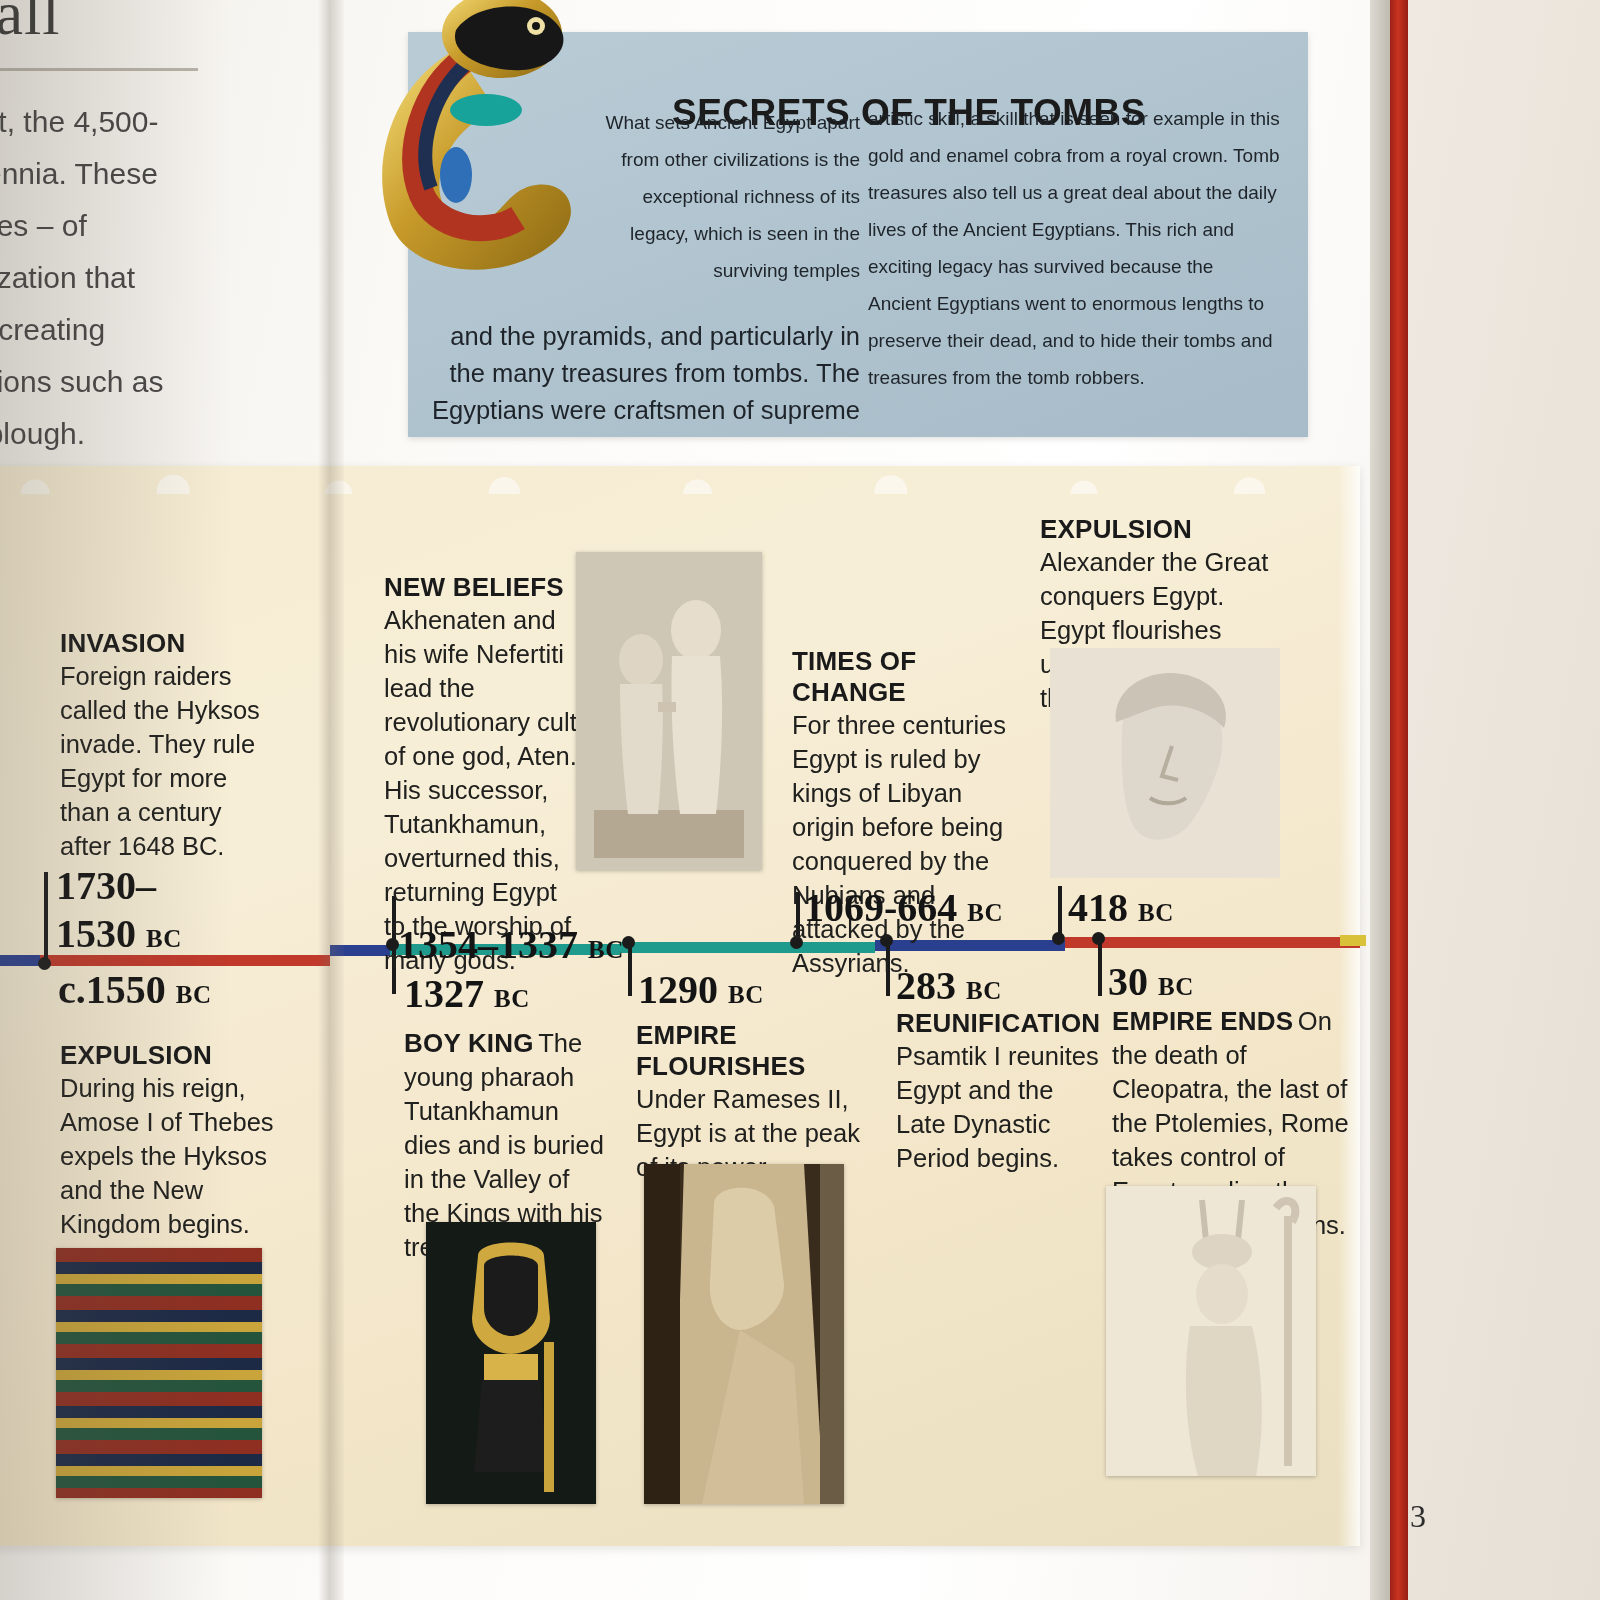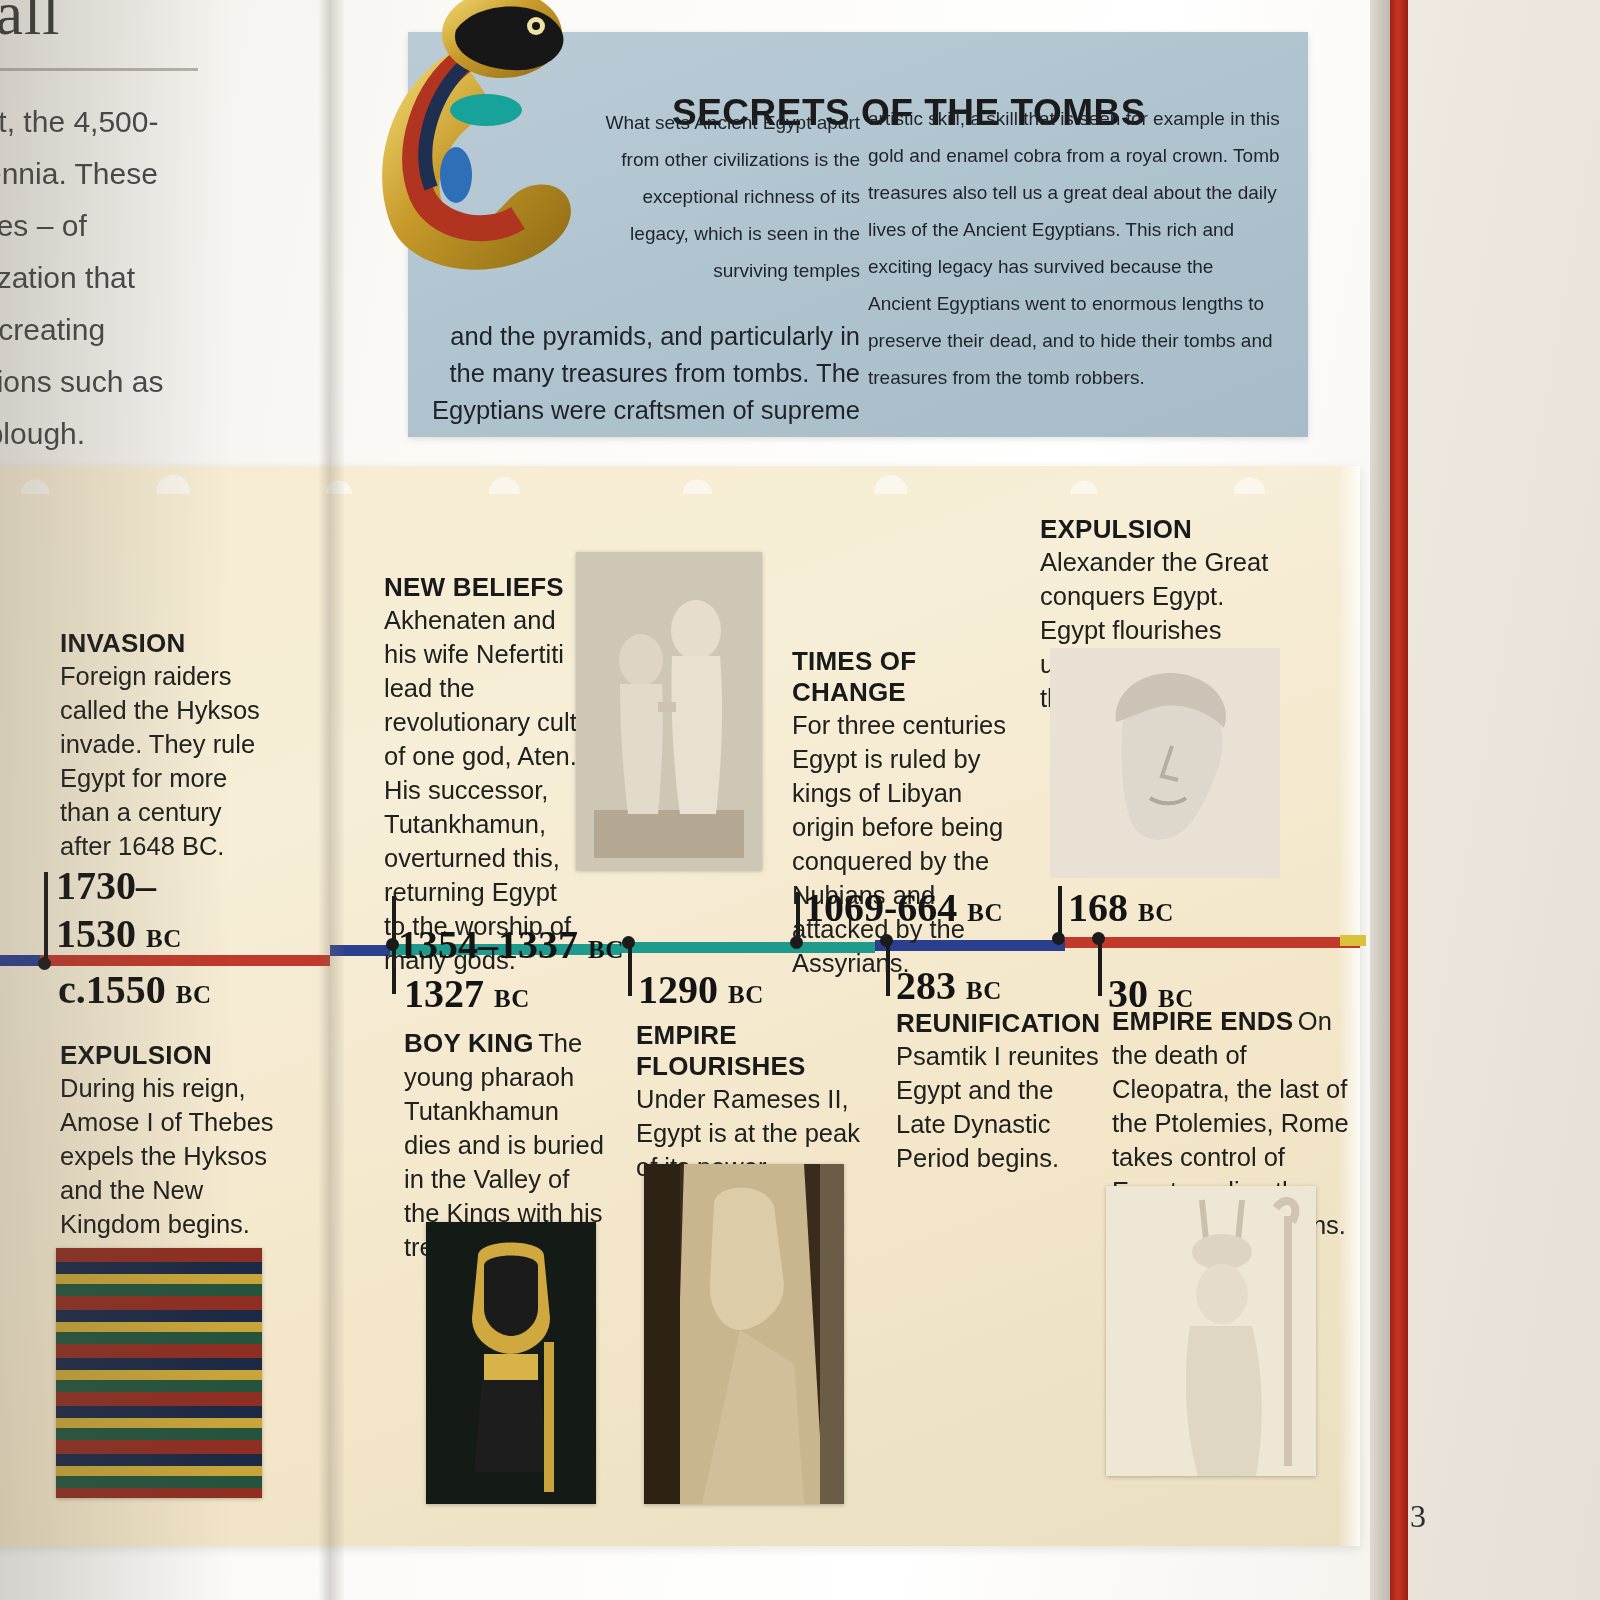--- a/index.html
+++ b/index.html
@@ -287,21 +287,21 @@
 <div class="img bust" style="left:1050px;top:648px;width:230px;height:230px;">
   <svg viewBox="0 0 230 230" width="230" height="230">
     <rect width="230" height="230" fill="#e9e2d4"></rect>
     <path d="M72 84 C72 46 110 28 142 40 C172 51 178 92 168 120 C160 144 150 164 138 178 C124 194 100 196 88 184 C74 170 70 126 72 84Z" fill="#ded8cc"></path>
     <path d="M66 74 C62 42 96 20 132 26 C166 32 182 58 174 80 C160 64 130 52 104 60 C86 66 74 72 66 74Z" fill="#cbc4b6"></path>
     <path d="M122 98 L112 128 L128 132" fill="none" stroke="#b6ae9f" stroke-width="4"></path>
     <path d="M100 150 C112 158 128 156 136 150" fill="none" stroke="#b0a899" stroke-width="4"></path>
   </svg>
 </div>
 <div class="date" style="left:1068px;top:884px;">
-  <span>168</span>
+  <span>418</span>
   <small>BC</small>
 </div>
 
 <div class="date" style="left:58px;top:966px;">
   <span>c.1550</span>
   <small>BC</small>
 </div>
 <div class="ent" style="left:60px;top:1040px;width:218px;">
   <div class="hd">EXPULSION</div>
   <div class="bd">During his reign, Amose I of Thebes expels the Hyksos and the New Kingdom begins.</div>
@@ -348,21 +348,21 @@
 
 <div class="date" style="left:896px;top:962px;">
   <span>283</span>
   <small>BC</small>
 </div>
 <div class="ent" style="left:896px;top:1008px;width:208px;">
   <div class="hd">REUNIFICATION</div>
   <div class="bd">Psamtik I reunites Egypt and the Late Dynastic Period begins.</div>
 </div>
 
-<div class="date" style="left:1108px;top:958px;margin-top:12px;">
+<div class="date" style="left:1108px;top:958px;">
   <span>30</span>
   <small>BC</small>
 </div>
 <div class="ent" style="left:1112px;top:1004px;width:242px;">
   <span class="hd">EMPIRE ENDS</span>
   <span class="bd">On the death of Cleopatra, the last of the Ptolemies, Rome takes control of Egypt, ending the rule of the pharaohs.</span>
 </div>
 <div class="img isis caption-shadow" style="left:1106px;top:1186px;width:210px;height:290px;">
   <svg viewBox="0 0 210 290" width="210" height="290">
     <rect width="210" height="290" fill="#efe7d6"></rect>

